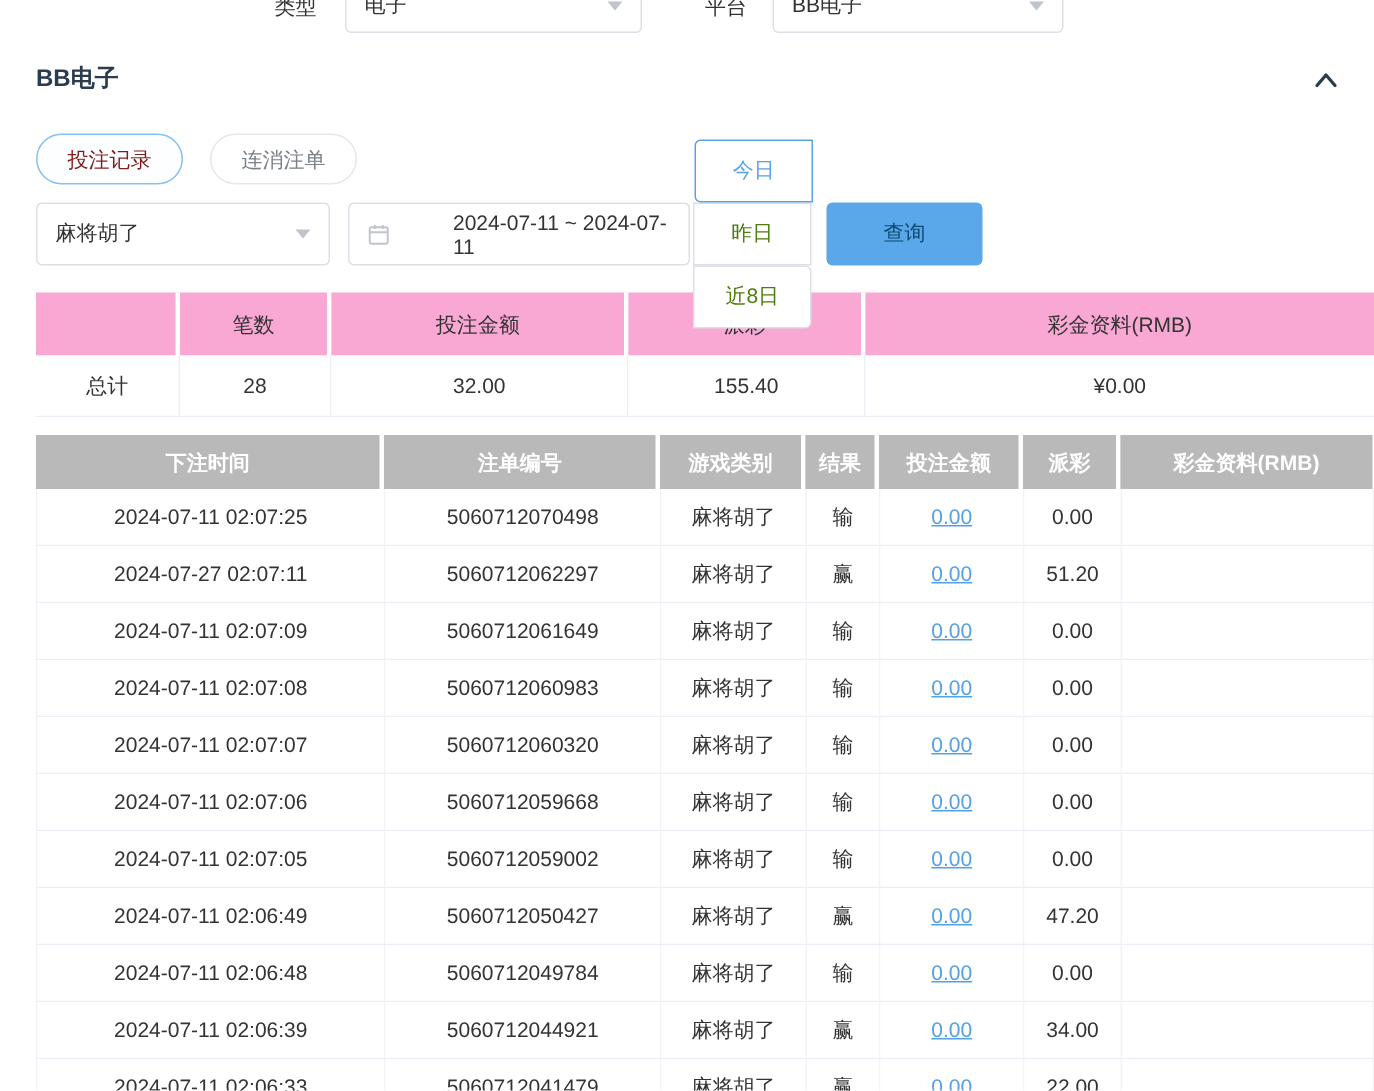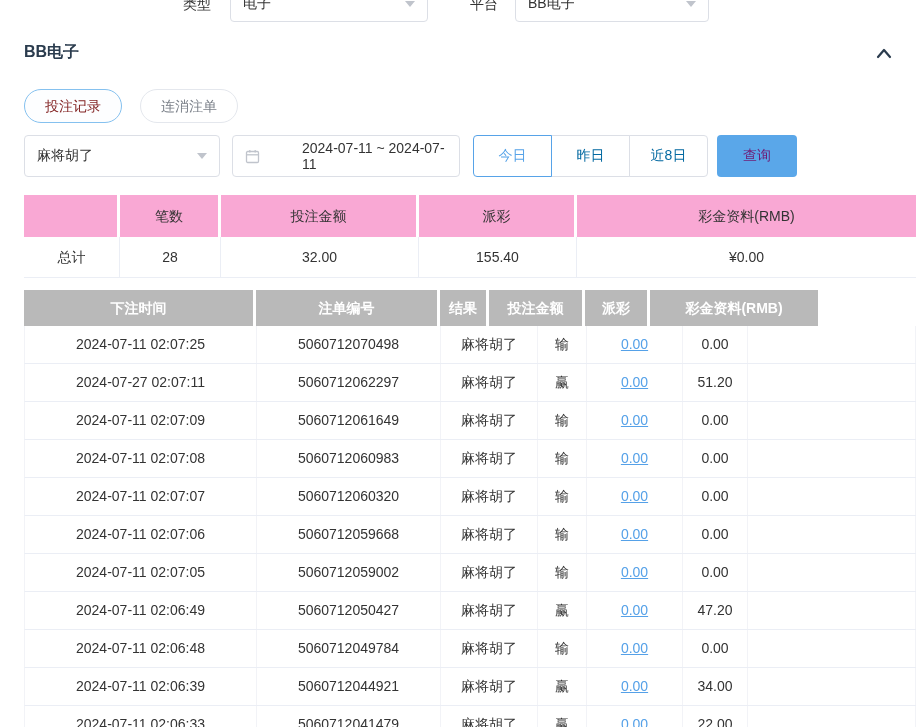--- a/index.html
+++ b/index.html
@@ -40,32 +40,32 @@
   .tab.active { border-color:#85c1ef; color:#7f1d1d; background:#fdfeff; }
 
   
   .filter-bar { margin:12px 24px 0; display:flex; align-items:center; height:42px; }
   .game-select { position:static; top:auto; width:196px; height:42px; }
   .date-box {
     width:228px; height:42px; border:1px solid #dcdfe6; border-radius:4px;
     display:flex; align-items:center; padding:0 12px; margin-left:12px; cursor:pointer;gap:33px;
   }
   .date-box .cal { margin-right:9px; flex:none; display:flex; }
-  .quick-group { display:flex; margin-left:13px; }
+  .quick-group { display:flex; margin-left:3px;flex-direction:column; }
   .quick-btn {
     width:79px; height:42px; background:#fff; border:1px solid #dcdfe6;
-    color:#0369a1; font-size:14px; cursor:pointer; margin-left:-1px; position:relative;
+    color:#4d7c0f; font-size:14px; cursor:pointer; margin-left:-1px; position:relative;
     font-family:inherit;
   }
   .quick-btn:first-child { border-radius:4px 0 0 4px; margin-left:0; }
   .quick-btn:last-child { border-radius:0 4px 4px 0; }
   .quick-btn.active { color:#57a3e8; border-color:#57a3e8; z-index:1; }
   .search-btn {
-    width:80px; height:42px; margin-left:9px; border:none; border-radius:4px;
-    background:#5aa7e9; color:#701a75; font-size:14px; cursor:pointer; font-family:inherit;
+    width:104px; height:42px; margin-left:9px; border:none; border-radius:4px;
+    background:#5aa7e9; color:#0c4a6e; font-size:14px; cursor:pointer; font-family:inherit;
   }
 
   
   .summary-table { margin:18px 0 0 24px; width:892px; }
   .s-head { display:flex; }
   .s-th {
     background:#f9a8d4; height:42px; line-height:42px; text-align:center;
     border-right:3px solid #fff; color:#333;
   }
   .s-th:last-child { border-right:none; }
@@ -164,20 +164,21 @@
         <div class="s-td sc2">32.00</div>
         <div class="s-td sc3">155.40</div>
         <div class="s-td sc4">¥0.00</div>
       </div>
   </div>
 
   <div class="records-table">
     <div class="r-head">
         <div class="r-th c0">下注时间</div>
         <div class="r-th c1">注单编号</div>
+        <div class="r-th c2">游戏类别</div>
         <div class="r-th c3">结果</div>
         <div class="r-th c4">投注金额</div>
         <div class="r-th c5">派彩</div>
         <div class="r-th c6">彩金资料(RMB)</div>
       </div>
     <div id="records-body">
         <div class="r-row">
           <div class="r-td c0">2024-07-11 02:07:25</div>
           <div class="r-td c1">5060712070498</div>
           <div class="r-td c2">麻将胡了</div>

